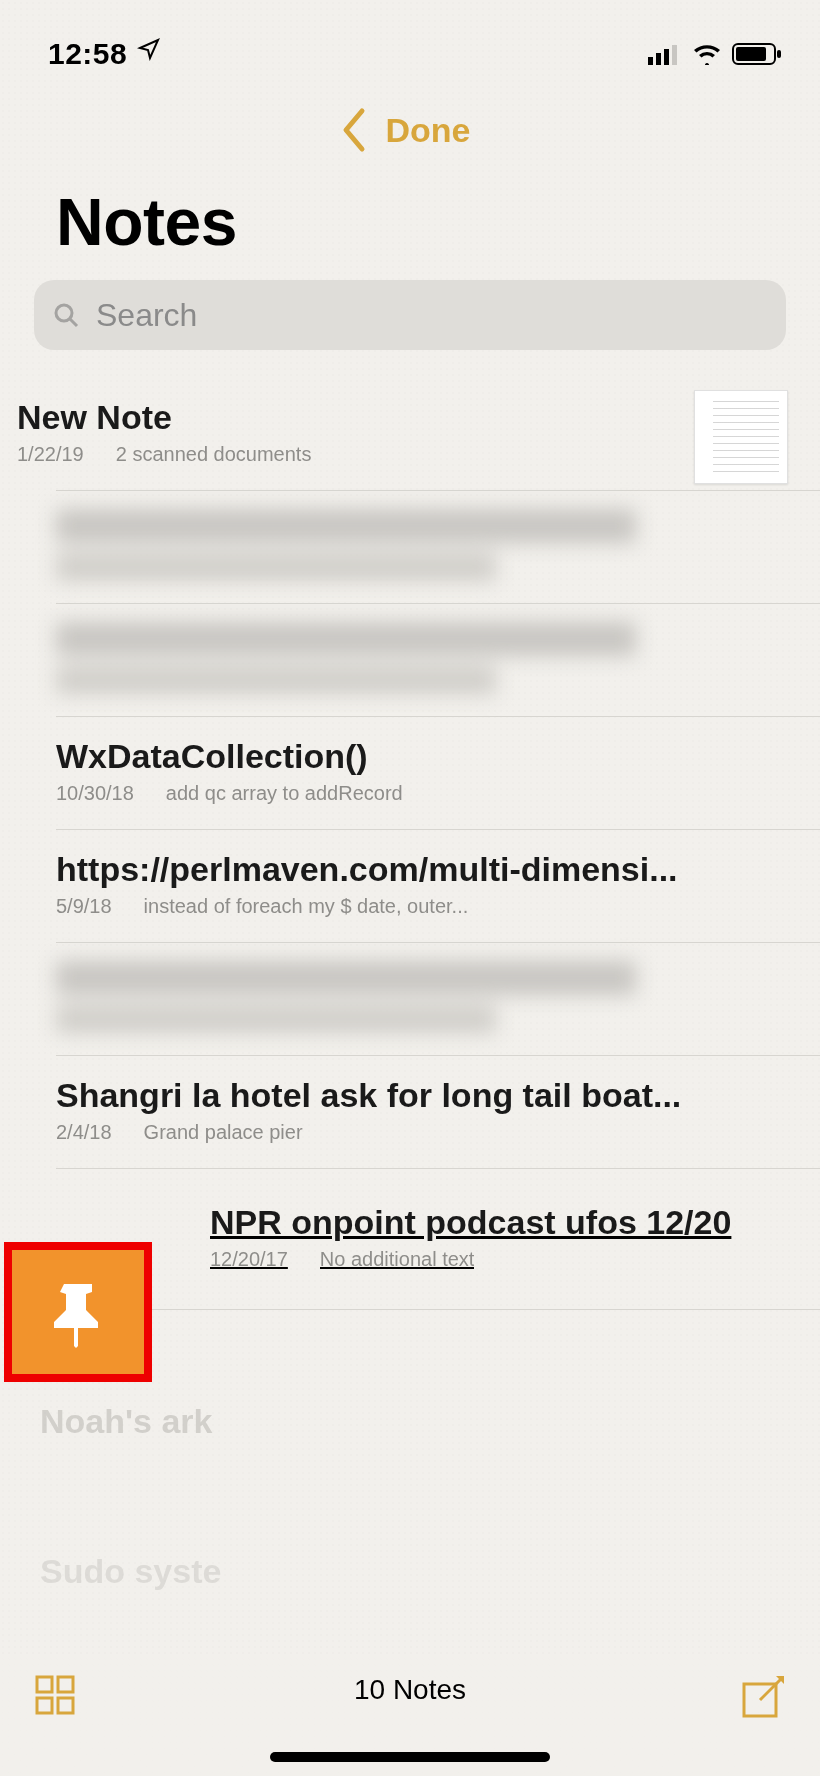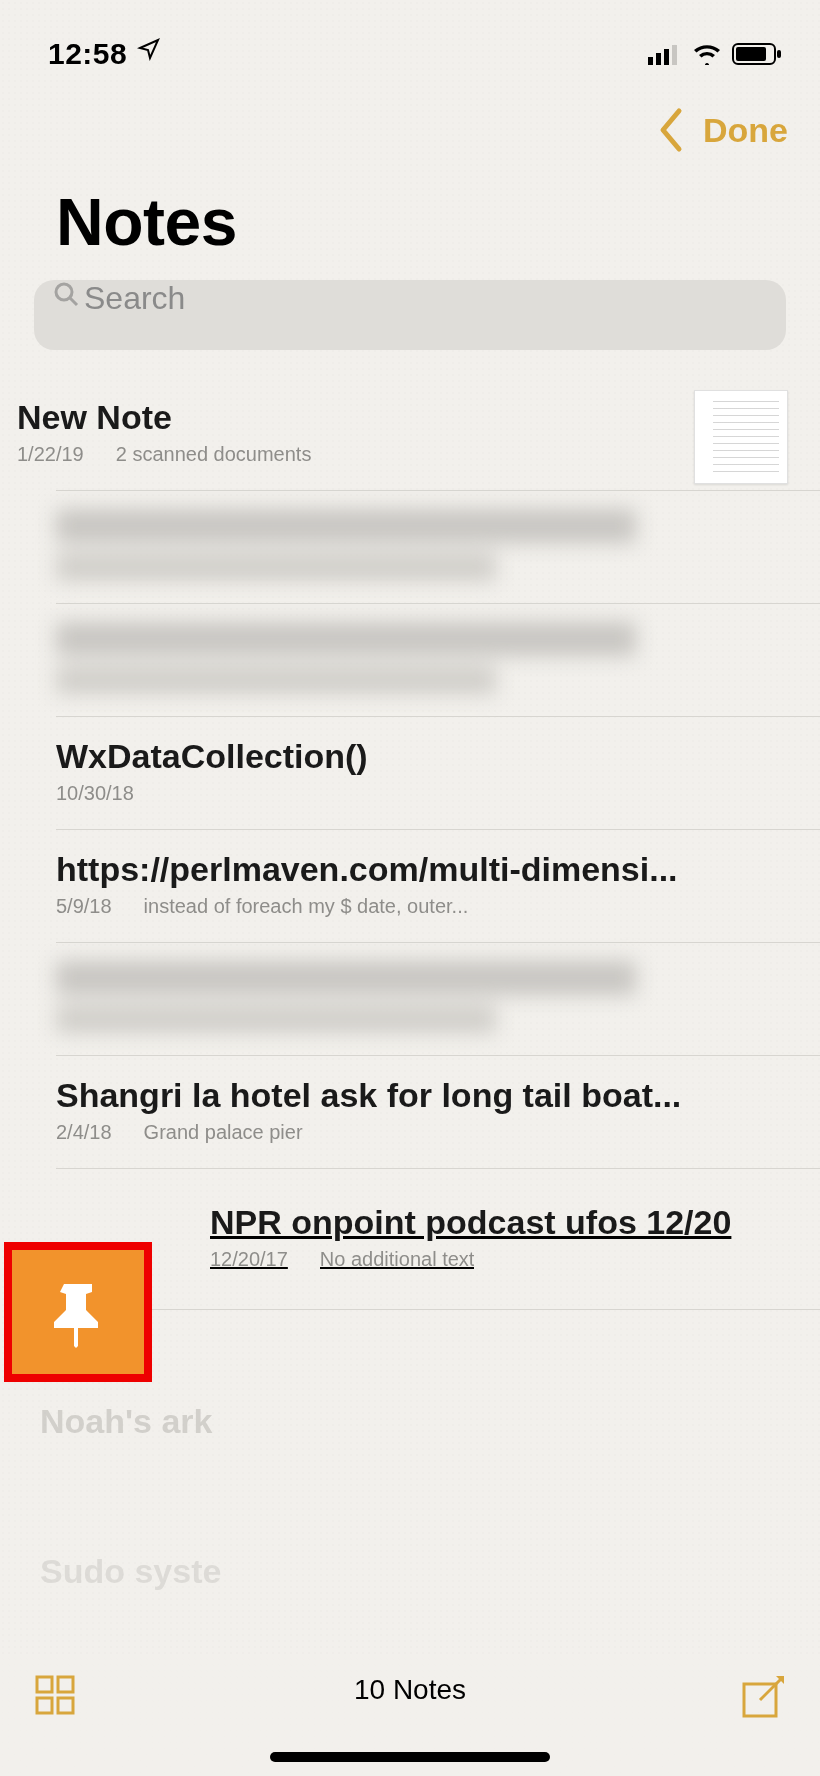--- a/index.html
+++ b/index.html
@@ -31,21 +31,21 @@
     font-weight: 600;
     letter-spacing: 0.5px;
   }
   .status-left { display:flex; gap:10px; }
   .status-right { display:flex; align-items:center; gap:10px; }
   .status-right svg { display:block; }
 
   
   .nav-row {
     display:flex;
-    justify-content: flex-end;
+    justify-content: center;
     align-items: center;
     padding: 20px 32px 0 22px;
     height: 80px;
     gap: 16px;
   }
   .back-chevron svg { display:block; }
   .done-btn {
     font-size: 34px;
     font-weight: 600;
     color: #d8a63c;
@@ -58,22 +58,22 @@
     padding: 24px 5px 20px 56px;
     letter-spacing: -0.5px;
   }
 
   
   .search-wrap {
     margin: 0 34px 28px 34px;
   }
   .search-field {
     display:flex;
-    align-items:flex-start;
-    gap:4px;
+    align-items:center;
+    gap:16px;
     background: #dfddd9;
     border-radius: 20px;
     height: 70px;
     padding: 0 18px;
   }
   .search-field svg { opacity:0.5; }
   .search-placeholder {
     font-size: 32px;
     color: #8a8a8a;
   }
@@ -294,20 +294,21 @@
   <div class="row redacted">
     <div class="row-title"></div>
     <div class="row-sub"></div>
   </div>
   <hr class="sep">
 
   <div class="row">
     <div class="row-title">WxDataCollection()</div>
     <div class="row-sub">
       <span class="row-date">10/30/18</span>
+      <span class="row-preview">add qc array to addRecord</span>
     </div>
   </div>
   <hr class="sep">
 
   <div class="row">
     <div class="row-title">https://perlmaven.com/multi-dimensi...</div>
     <div class="row-sub">
       <span class="row-date">5/9/18</span>
       <span class="row-preview">instead of foreach my $ date, outer...</span>
     </div>

